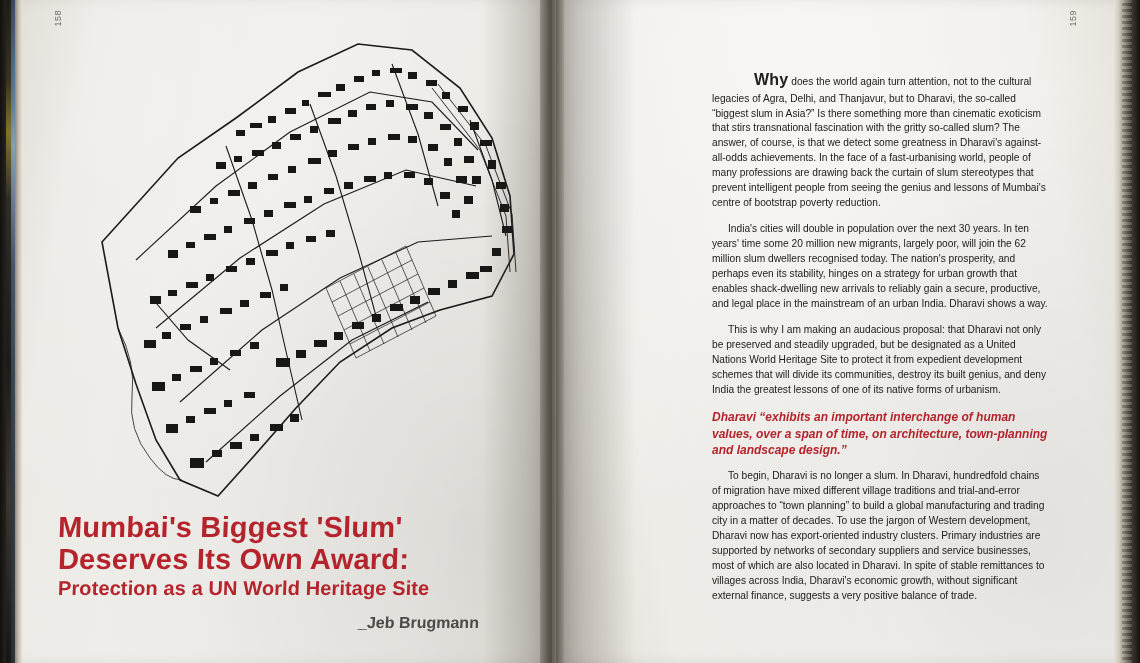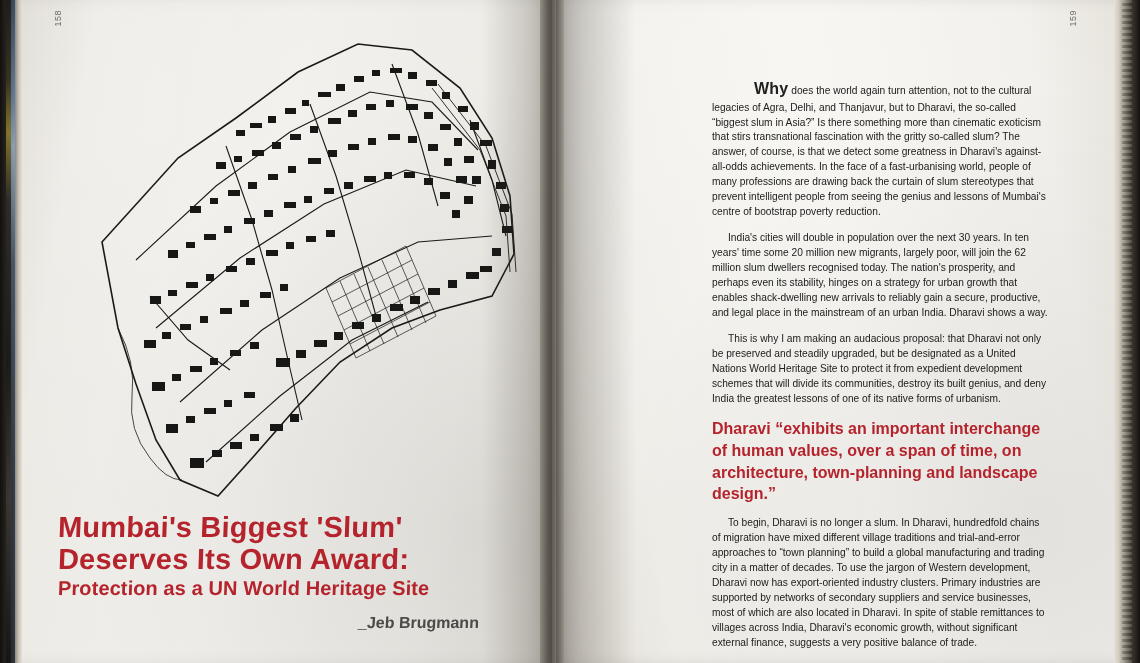--- a/index.html
+++ b/index.html
@@ -140,35 +140,36 @@
     position: absolute;
     left: 156px;
     top: 68px;
     width: 338px;
     color: #20201f;
     font-size: 10.2px;
     line-height: 1.47;
     text-align: left;
   }
   .text-col p {
-    margin: 9px 0 11px 0;
+    margin: 0 0 11px 0;
   }
   .p-first { text-indent: 42px; }
   .lead-word {
     font-size: 16px;
     font-weight: bold;
     letter-spacing: .2px;
   }
   .p-indent { text-indent: 16px; }
   .criterion {
     color: #b5232c;
     font-weight: bold;
-    font-size: 16px;
+    font-size: 12px;
     line-height: 1.36;
     margin: 16px 0 12px 0;
+    font-style: italic;
   }
   
   .grain {
     position: absolute; inset: 0;
     pointer-events: none;
     background:
       radial-gradient(ellipse at 20% 15%, rgba(255,255,255,0.22), rgba(255,255,255,0) 55%),
       radial-gradient(ellipse at 85% 80%, rgba(0,0,0,0.07), rgba(0,0,0,0) 60%);
   }
   .shadow-gutter-left {

